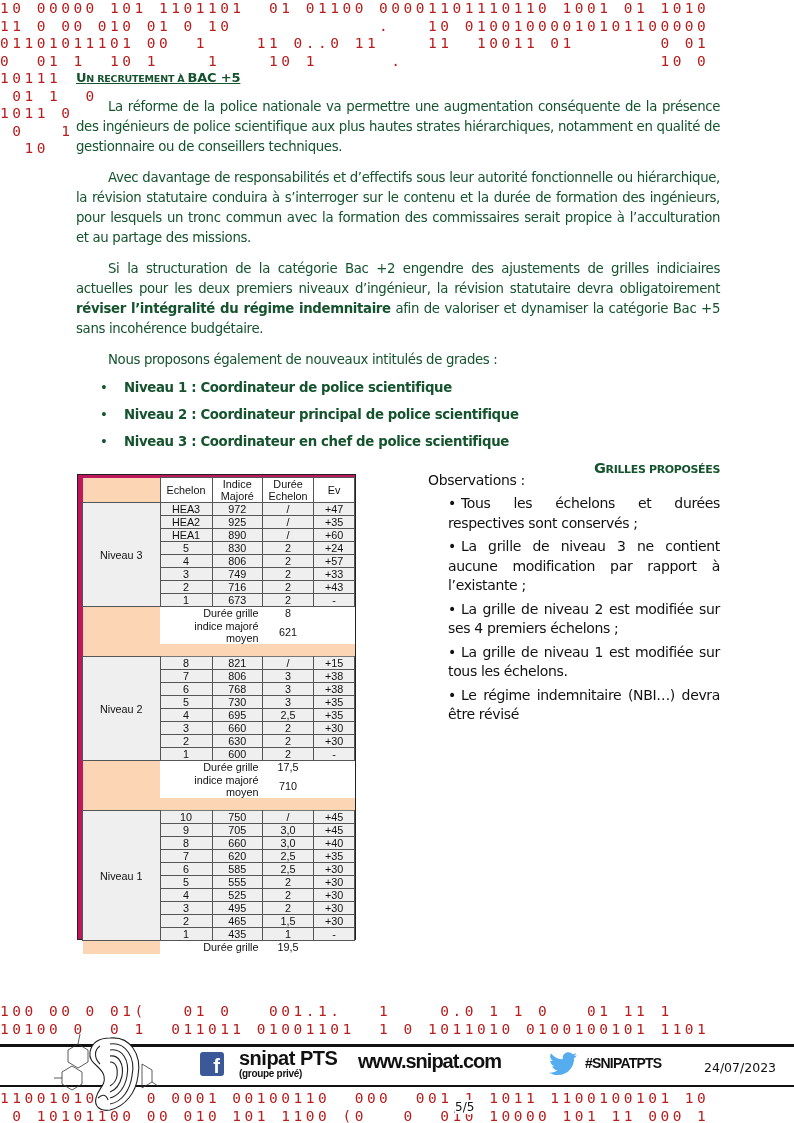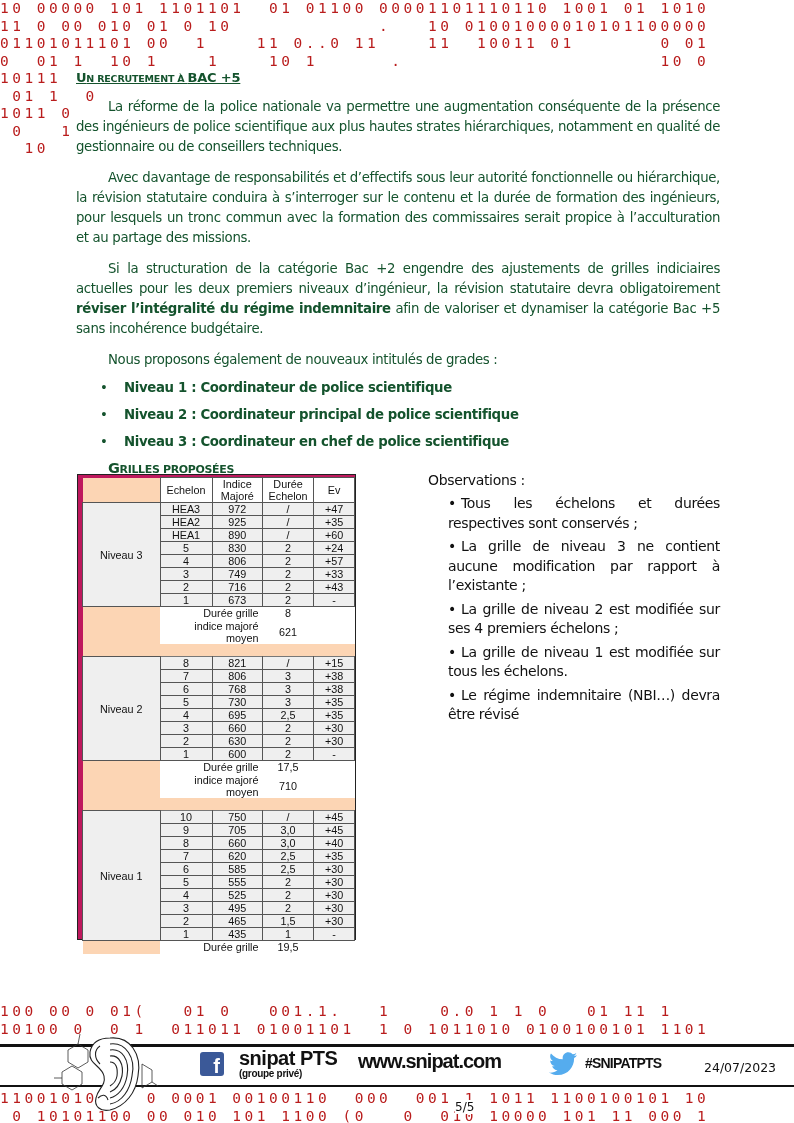--- a/index.html
+++ b/index.html
@@ -15,21 +15,21 @@
     .content { position: absolute; left: 76px; top: 70px; width: 644px; font-family: "DejaVu Sans", sans-serif;
       font-size: 13.3px; color: #14532d; letter-spacing: -0.35px; }
     .section-title { font-weight: bold; font-size: 13px; text-decoration: underline; margin-bottom: 12px; letter-spacing: -0.2px; }
     .section-title .sc { font-size: 9.5px; font-weight: bold; }
     .para { text-indent: 32px; text-align: justify; line-height: 20px; margin-bottom: 11px; }
     .para b { font-weight: bold; }
     .intro-line { padding-left: 32px; line-height: 20px; margin-bottom: 8px; }
     .grade-list { list-style: none; margin: 0; }
     .grade-list li { font-weight: bold; line-height: 20px; margin-bottom: 7px; position: relative; padding-left: 48px; }
     .grade-list li::before { content: "\2022"; position: absolute; left: 24px; top: 0; font-weight: normal; }
-    .grilles-title { text-align: left; font-weight: bold; font-size: 14.5px; margin-top: 8px; margin-left: 32px; }
+    .grilles-title { text-align: right; font-weight: bold; font-size: 14.5px; margin-top: 8px; margin-left: 32px; }
     .grilles-title .sc { font-size: 11px; }
 
     .table-frame { position: absolute; left: 77px; top: 474px; width: 279px; height: 466px; border: 1px solid #222; background: #be185d; }
     table.grille { position: absolute; left: 4px; top: 2px; border-collapse: collapse; font-family: "Liberation Sans", sans-serif; font-size: 10.8px; }
     table.grille td { text-align: center; padding: 0; height: 13px; line-height: 12px; }
     .c-name { width: 92px; }
     .c-ech { width: 56px; }
     .c-ind { width: 56px; }
     .c-dur { width: 55px; }
     .c-ev { width: 48px; }

